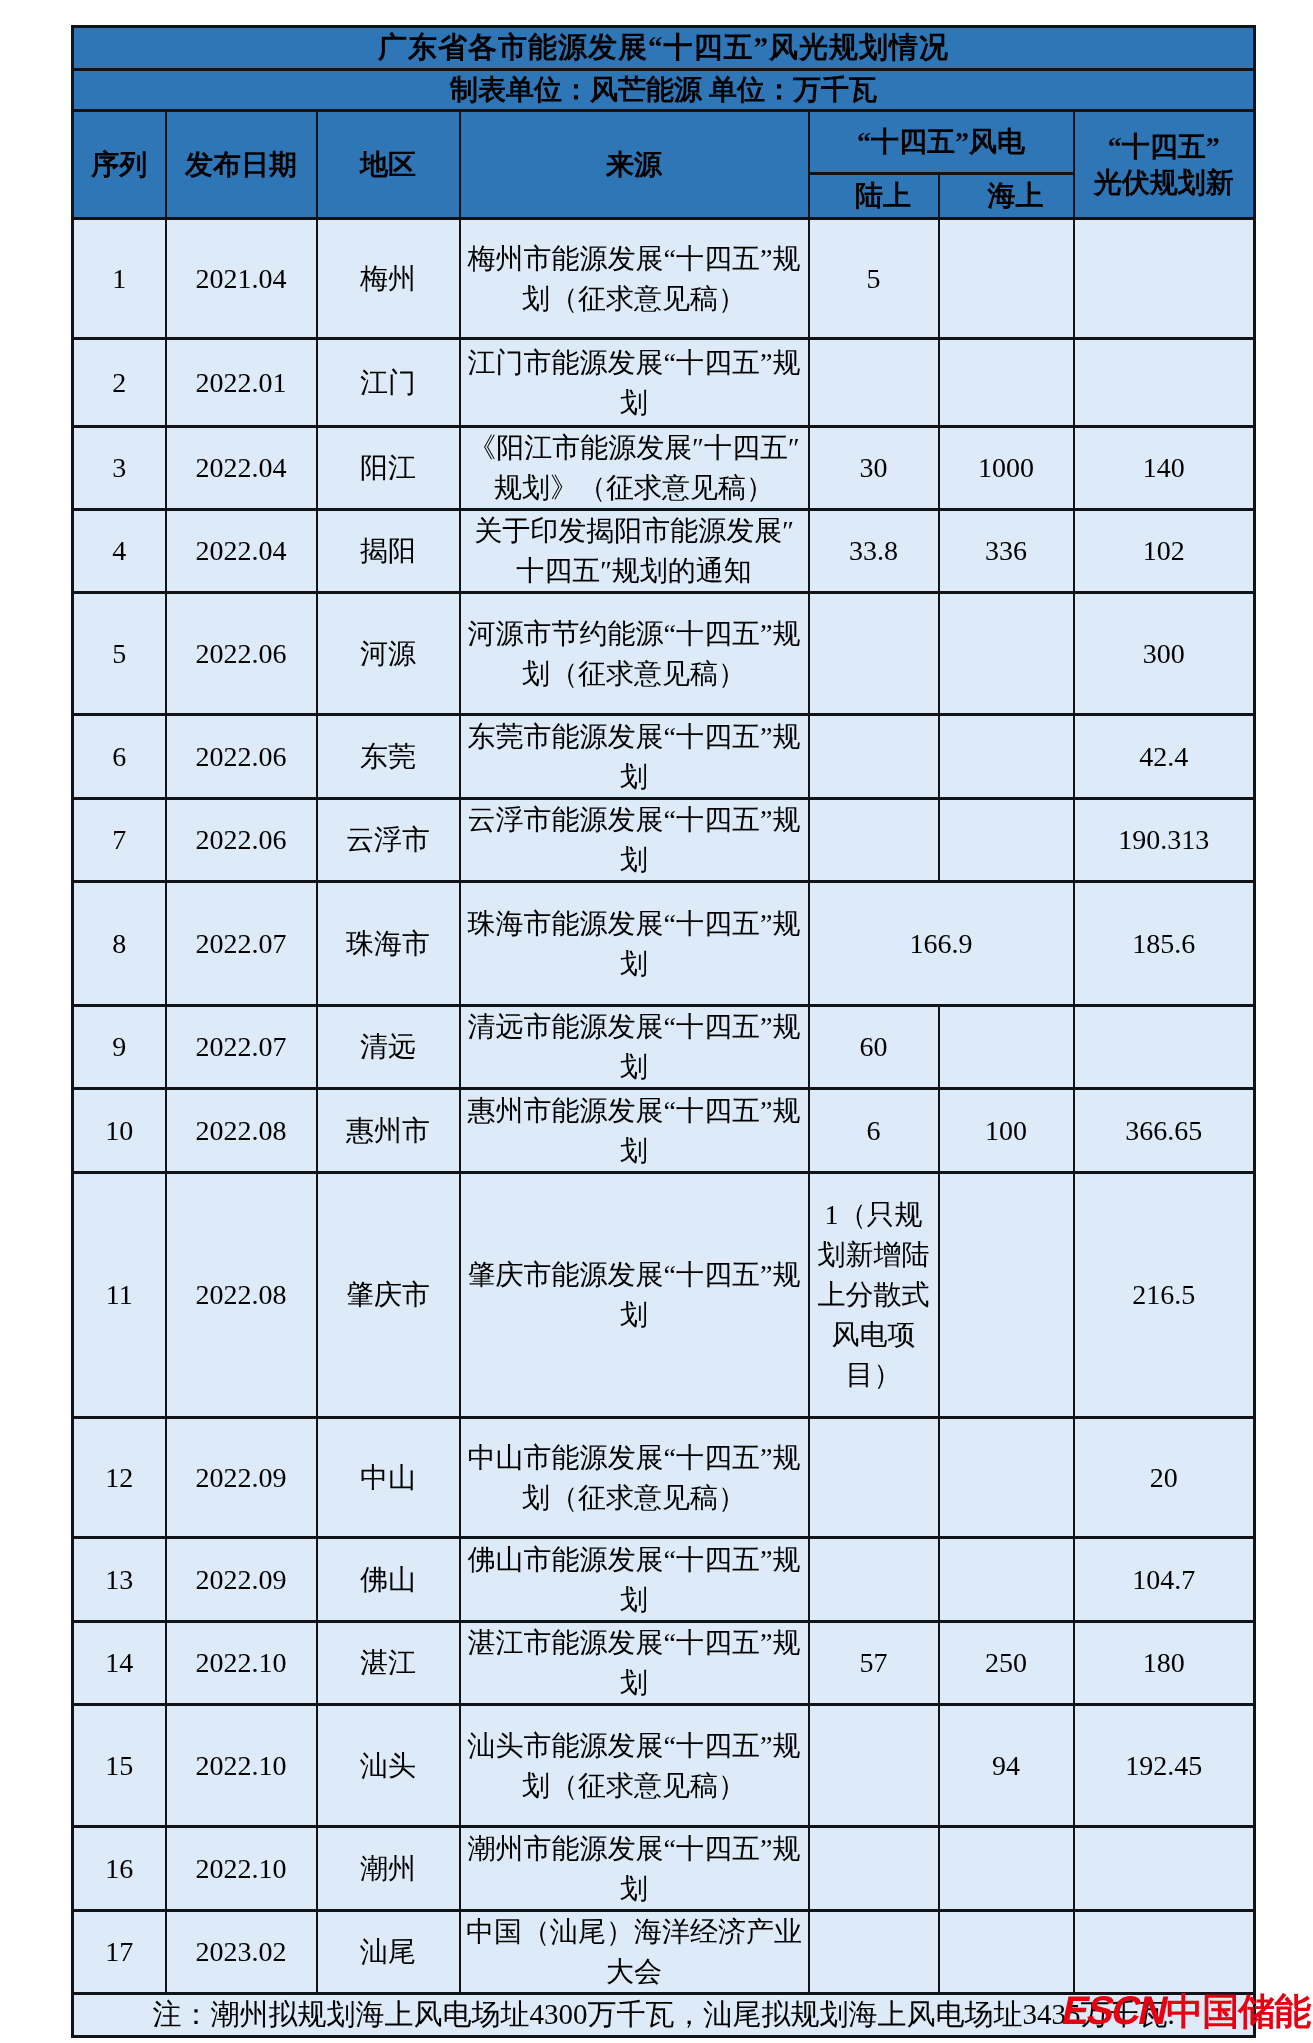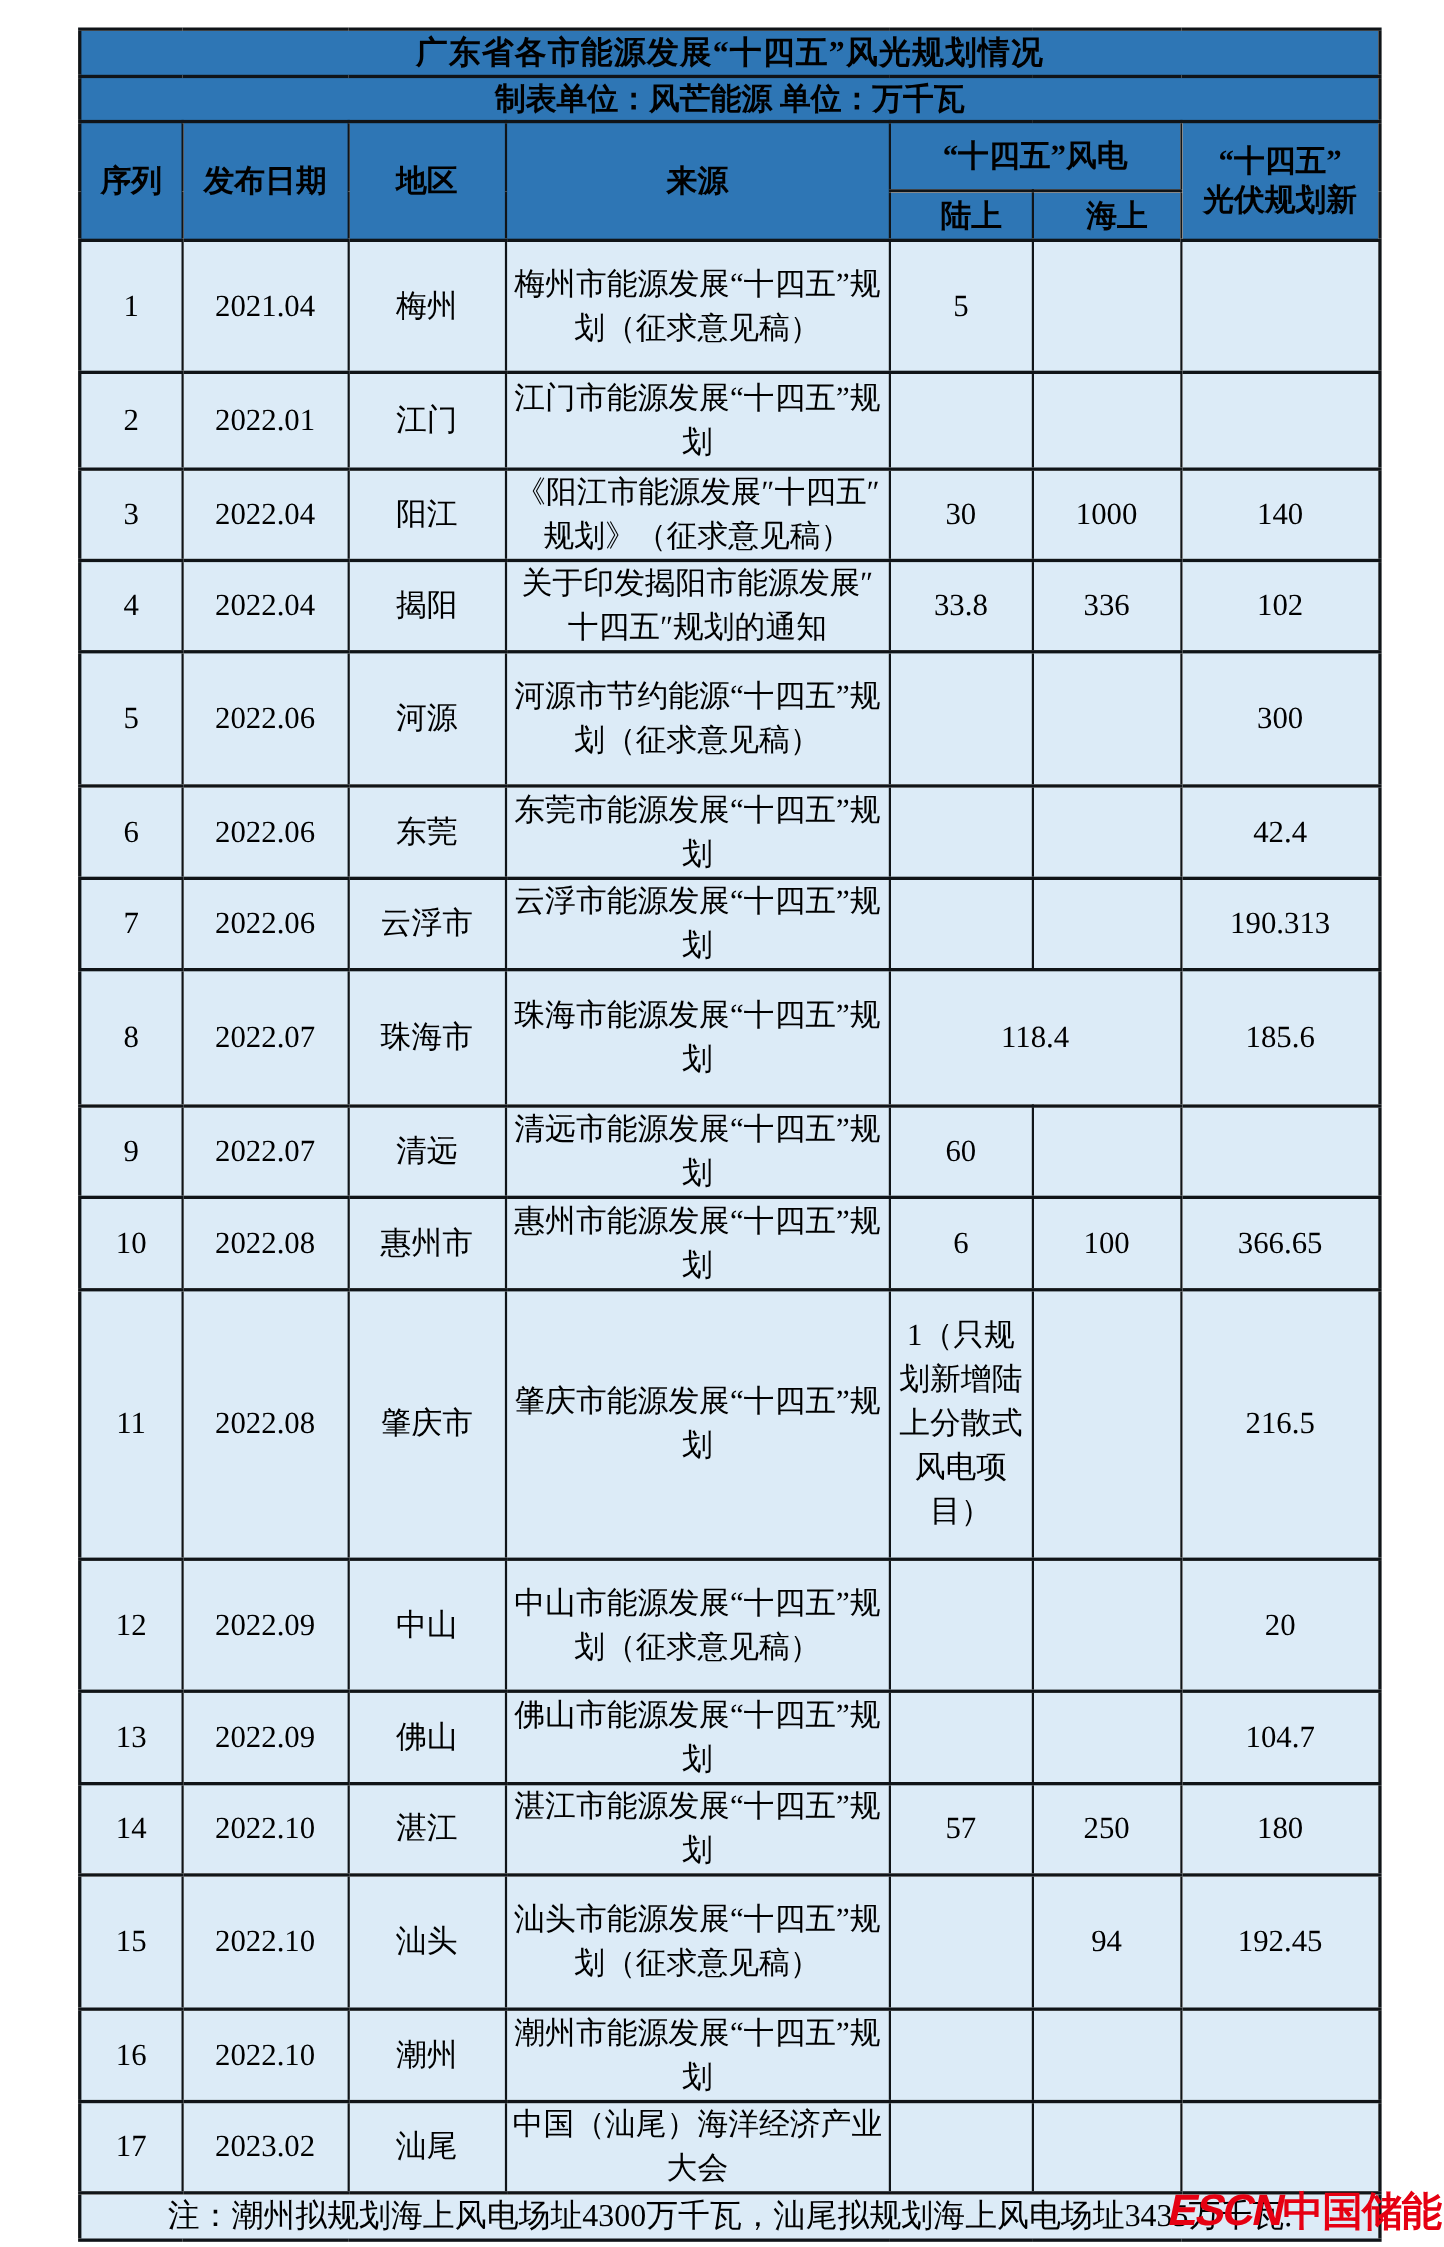--- a/index.html
+++ b/index.html
@@ -139,21 +139,21 @@
           <td class="dc src">云浮市能源发展“十四五”规划</td>
           <td class="dc"></td>
           <td class="dc"></td>
           <td class="dc">190.313</td>
         </tr>
         <tr style="height: 124px;">
           <td class="dc">8</td>
           <td class="dc">2022.07</td>
           <td class="dc">珠海市</td>
           <td class="dc src">珠海市能源发展“十四五”规划</td>
-          <td class="dc" colspan="2">118.4</td>
+          <td class="dc" colspan="2">166.9</td>
           <td class="dc">185.6</td>
         </tr>
         <tr style="height: 82px;">
           <td class="dc">9</td>
           <td class="dc">2022.07</td>
           <td class="dc">清远</td>
           <td class="dc src">清远市能源发展“十四五”规划</td>
           <td class="dc">60</td>
           <td class="dc"></td>
           <td class="dc"></td>

